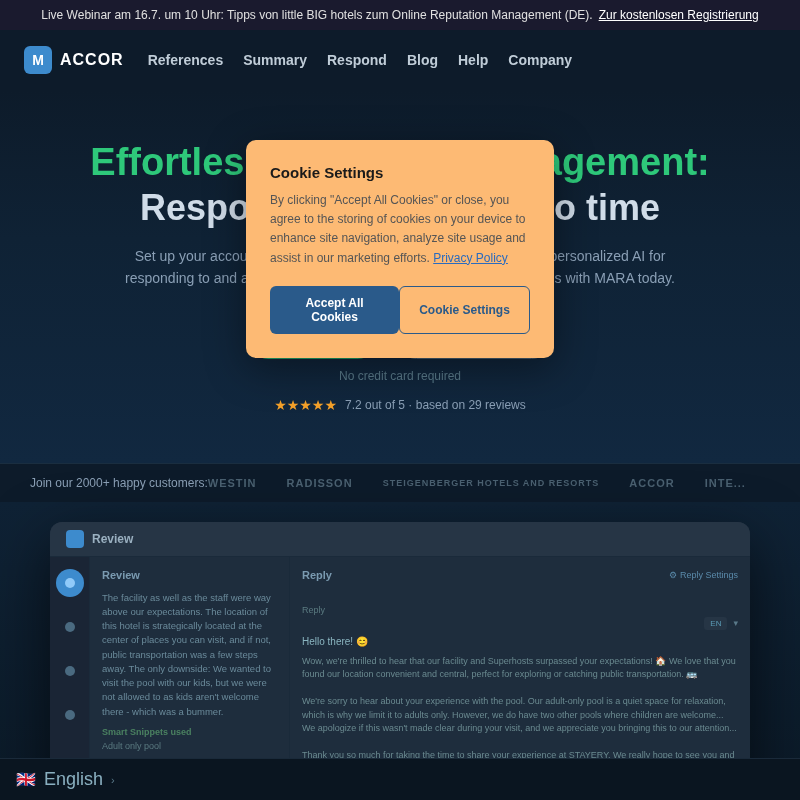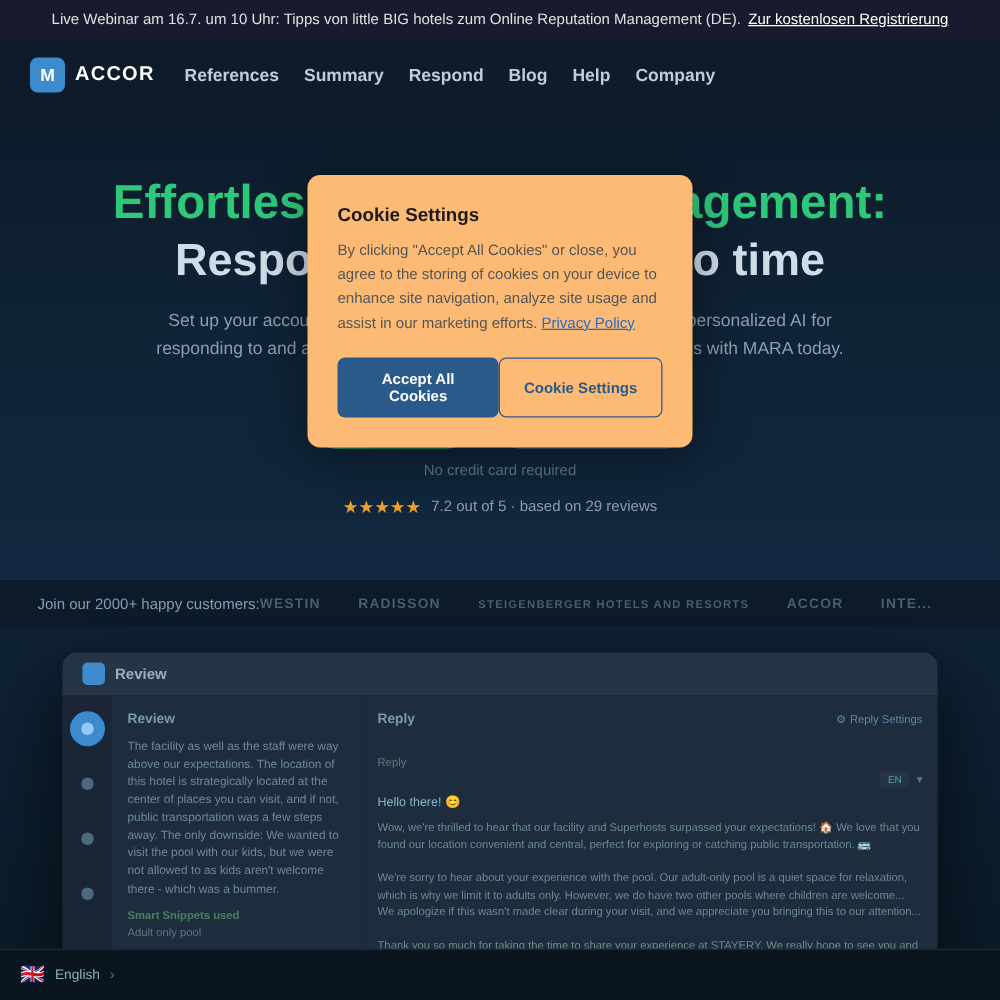--- a/index.html
+++ b/index.html
@@ -296,21 +296,21 @@
       left: 0;
       right: 0;
       background: #0a1520;
       padding: 10px 16px;
       display: flex;
       align-items: center;
       gap: 8px;
       border-top: 1px solid #1a2a3a;
     }
     .flag-icon { font-size: 16px; }
-    .lang-text { color: #8ab0c0; font-size: 11px; }
+    .lang-text { color: #8ab0c0; font-size: 18px; }
     .chevron-icon { color: #5a7a8a; font-size: 11px; }
   </style>
 </head>
 <body>
 
 <div id="top-banner">
   <span>Live Webinar am 16.7. um 10 Uhr: Tipps von little BIG hotels zum Online Reputation Management (DE).</span>
   <a href="#">Zur kostenlosen Registrierung</a>
 </div>
 

